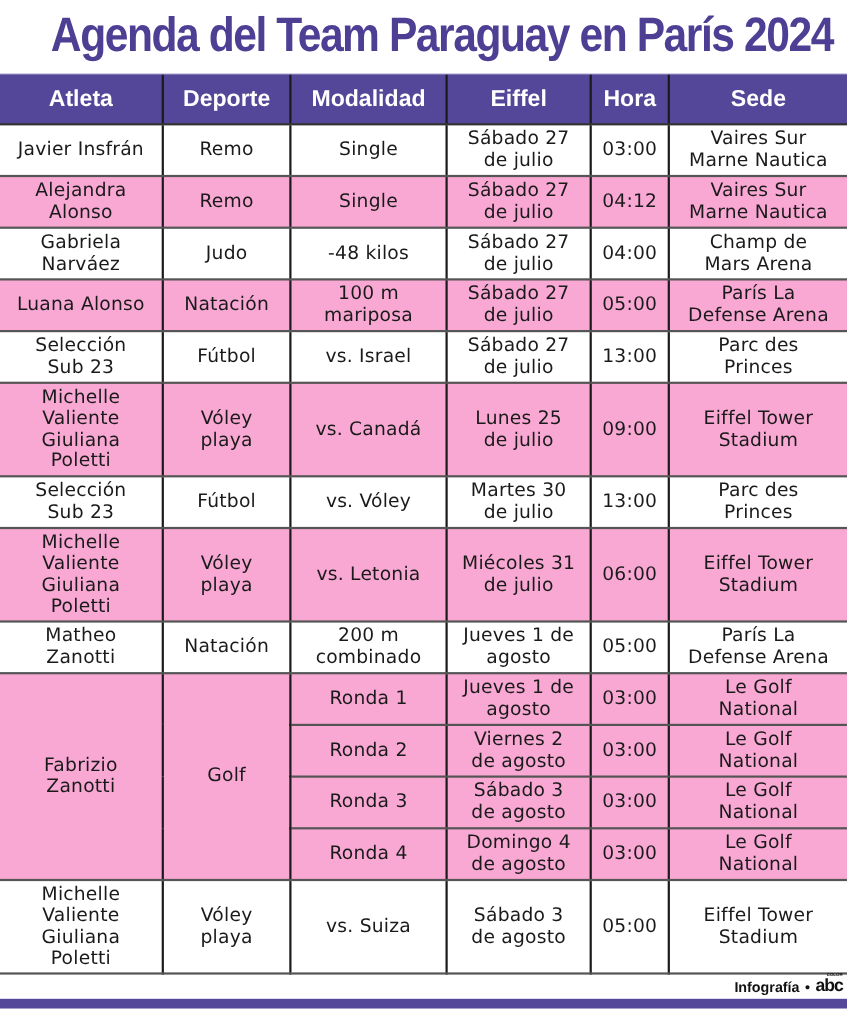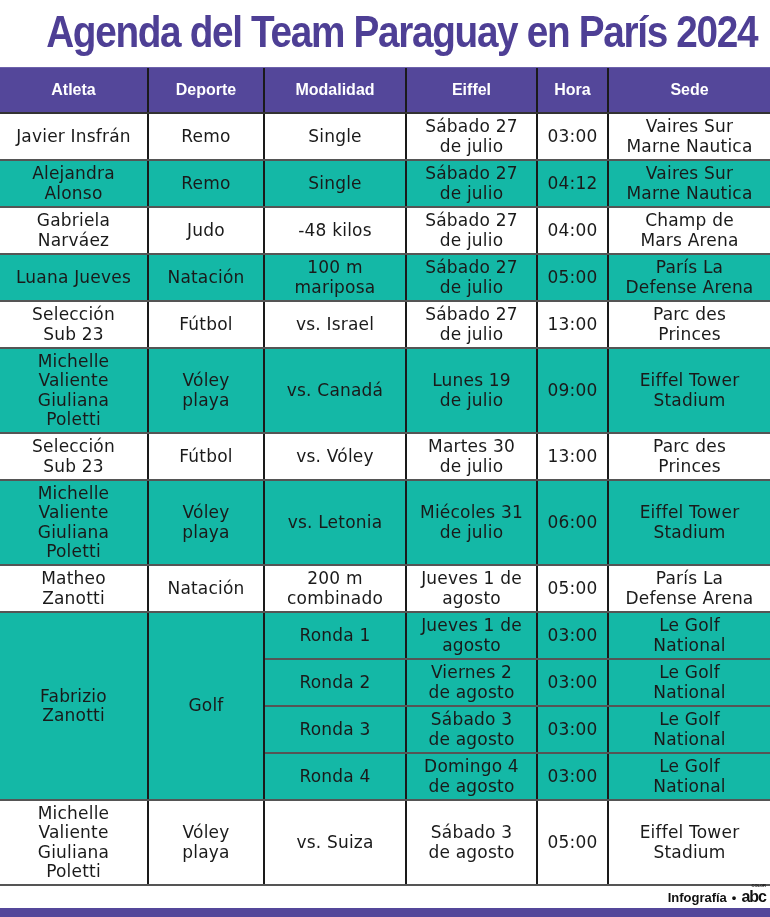--- a/index.html
+++ b/index.html
@@ -14,38 +14,38 @@
       white-space: nowrap;
     }
     table {
       position: absolute; left: 0; top: 68px; width: 770px;
       border-collapse: collapse; table-layout: fixed;
     }
     col.c1 { width: 148px; } col.c2 { width: 116px; } col.c3 { width: 142px; }
     col.c4 { width: 131px; } col.c5 { width: 71px; } col.c6 { width: 162px; }
     th {
       background: #54479a; color: #ffffff; height: 45px;
-      font-family: "Liberation Sans", sans-serif; font-weight: bold; font-size: 16px;
+      font-family: "Liberation Sans", sans-serif; font-weight: bold; font-size: 21px;
       border-left: 2px solid #1a1a1a; border-right: 2px solid #1a1a1a;
       border-bottom: 2px solid #333; text-align: center; vertical-align: middle;
     }
     th:first-child { border-left: none; }
     th:last-child { border-right: none; }
     td {
       font-size: 17px; line-height: 19.5px; text-align: center; vertical-align: middle;
       border-left: 2px solid #1a1a1a; border-right: 2px solid #1a1a1a;
       border-bottom: 2px solid #555; padding: 0 2px;
       font-family: "DejaVu Sans", sans-serif; letter-spacing: 0.2px;
     }
     td:first-child { border-left: none; }
     td:last-child { border-right: none; }
     tr.r2 td { height: 47px; margin-top: 16px; }
     tr.r4 td { height: 85px; }
     tr.light td { background: #ffffff; }
-    tr.shade td { background: #14b8a6; }
+    tr.shade td { background: #f9a8d4; }
     td.golf-merged { background: #e1def0; }
     td .ln { display: block; }
     .footer-credit {
       position: absolute; right: 4px; top: 886px; height: 22px;
       display: flex; align-items: center; gap: 5px;
       font-family: "Liberation Sans", sans-serif; font-weight: bold; font-size: 13px; color: #111;
     }
     .logo {
       display: inline-flex; align-items: center; justify-content: center;
       font-family: "Liberation Sans", sans-serif; font-weight: 900; font-size: 16px;
@@ -138,21 +138,21 @@
           <span class="ln">de julio</span>
         </td>
         <td>04:00</td>
         <td>
           <span class="ln">Champ de</span>
           <span class="ln">Mars Arena</span>
         </td>
       </tr>
       <tr class="r2 shade">
         <td>
-          <span class="ln">Luana Jueves</span>
+          <span class="ln">Luana Alonso</span>
         </td>
         <td>
           <span class="ln">Natación</span>
         </td>
         <td>
           <span class="ln">100 m</span>
           <span class="ln">mariposa</span>
         </td>
         <td>
           <span class="ln">Sábado 27</span>
@@ -193,21 +193,21 @@
           <span class="ln">Poletti</span>
         </td>
         <td>
           <span class="ln">Vóley</span>
           <span class="ln">playa</span>
         </td>
         <td>
           <span class="ln">vs. Canadá</span>
         </td>
         <td>
-          <span class="ln">Lunes 19</span>
+          <span class="ln">Lunes 25</span>
           <span class="ln">de julio</span>
         </td>
         <td>09:00</td>
         <td>
           <span class="ln">Eiffel Tower</span>
           <span class="ln">Stadium</span>
         </td>
       </tr>
       <tr class="r2 light">
         <td>

